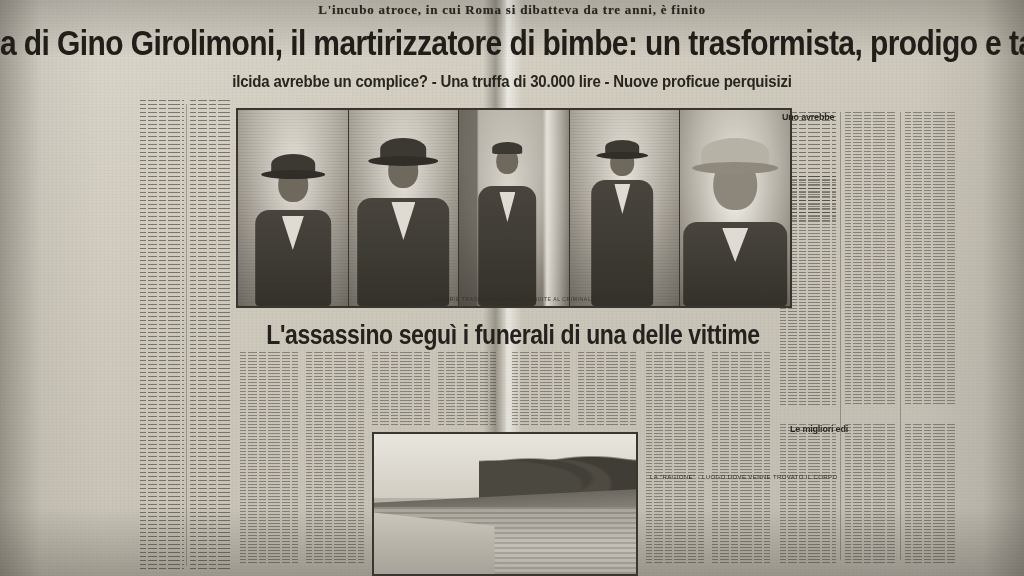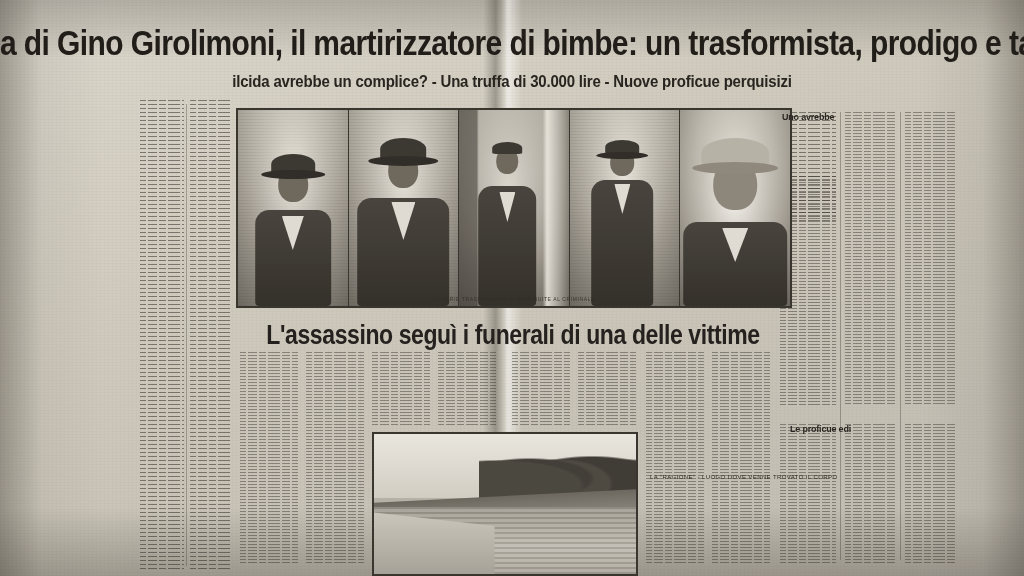--- a/index.html
+++ b/index.html
@@ -344,20 +344,21 @@
     <div class="textblock fine" style="left:306px; top:352px; width:58px; height:212px;"></div>
     <div class="textblock fine" style="left:372px; top:352px; width:58px; height:74px;"></div>
     <div class="textblock fine" style="left:438px; top:352px; width:58px; height:74px;"></div>
     <div class="textblock fine" style="left:512px; top:352px; width:58px; height:74px;"></div>
     <div class="textblock fine" style="left:578px; top:352px; width:58px; height:74px;"></div>
     <div class="textblock fine" style="left:646px; top:352px; width:58px; height:212px;"></div>
     <div class="textblock fine" style="left:712px; top:352px; width:58px; height:212px;"></div>
 
     <div class="grain"></div>
 
+    <div class="kicker">L'incubo atroce, in cui Roma si dibatteva da tre anni, è finito</div>
 
     <div class="headline">a di Gino Girolimoni, il martirizzatore di bimbe: un trasformista, prodigo e tac</div>
 
     <div class="subhead">ilcida avrebbe un complice? - Una truffa di 30.000 lire - Nuove proficue perquisizi</div>
 
     <div class="photostrip">
 
       <div class="photo">
         <div class="bg"></div>
         <div class="fig" style="left:50%; top:0; width:100%; height:100%;">
@@ -431,16 +432,16 @@
       <div class="sky"></div>
       <div class="trees"></div>
       <div class="bank"></div>
       <div class="water"></div>
       <div class="shore"></div>
     </div>
 
     <div class="side-caption" style="left:650px; top:474px;">LA "RAGIONE" - LUOGO DOVE VENNE TROVATO IL CORPO</div>
 
     <div class="side-head" style="left:782px; top:112px;">Uno avrebbe</div>
-    <div class="side-head" style="left:790px; top:424px;">Le proficue edi</div>
+    <div class="side-head" style="left:790px; top:424px;">Le migliori edi</div>
 
   </div>
 </div>
 
 </body></html>

